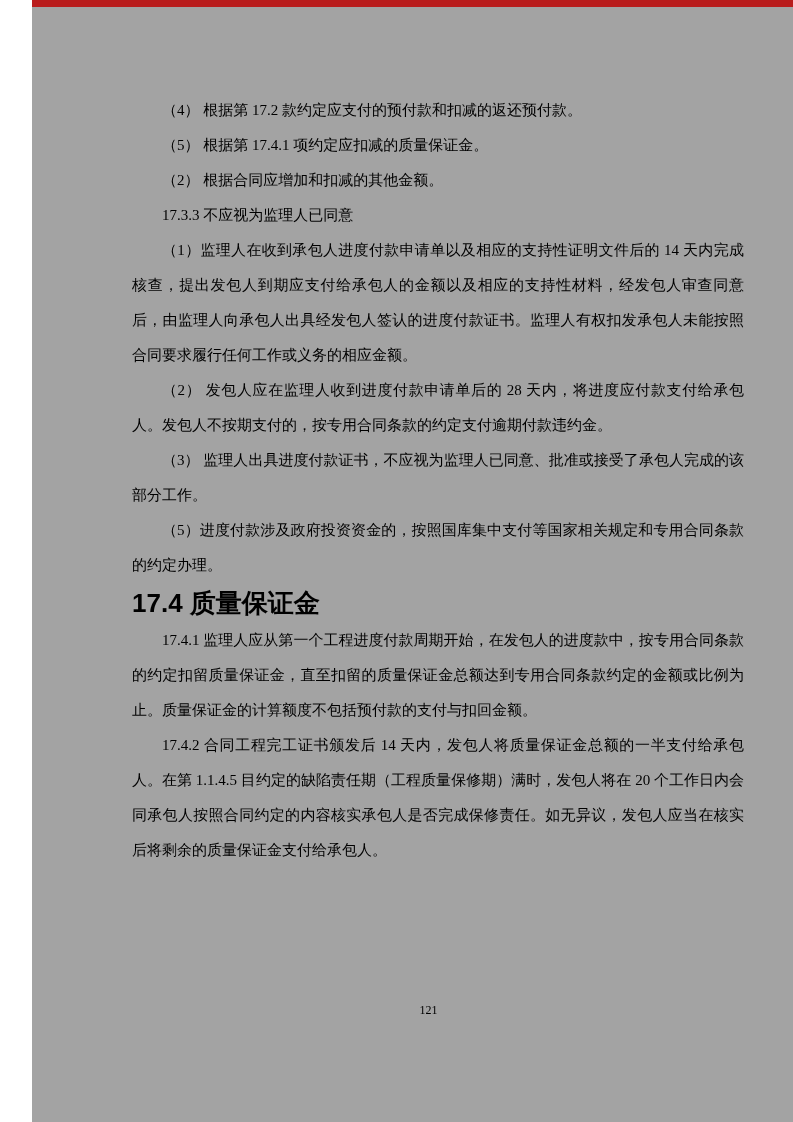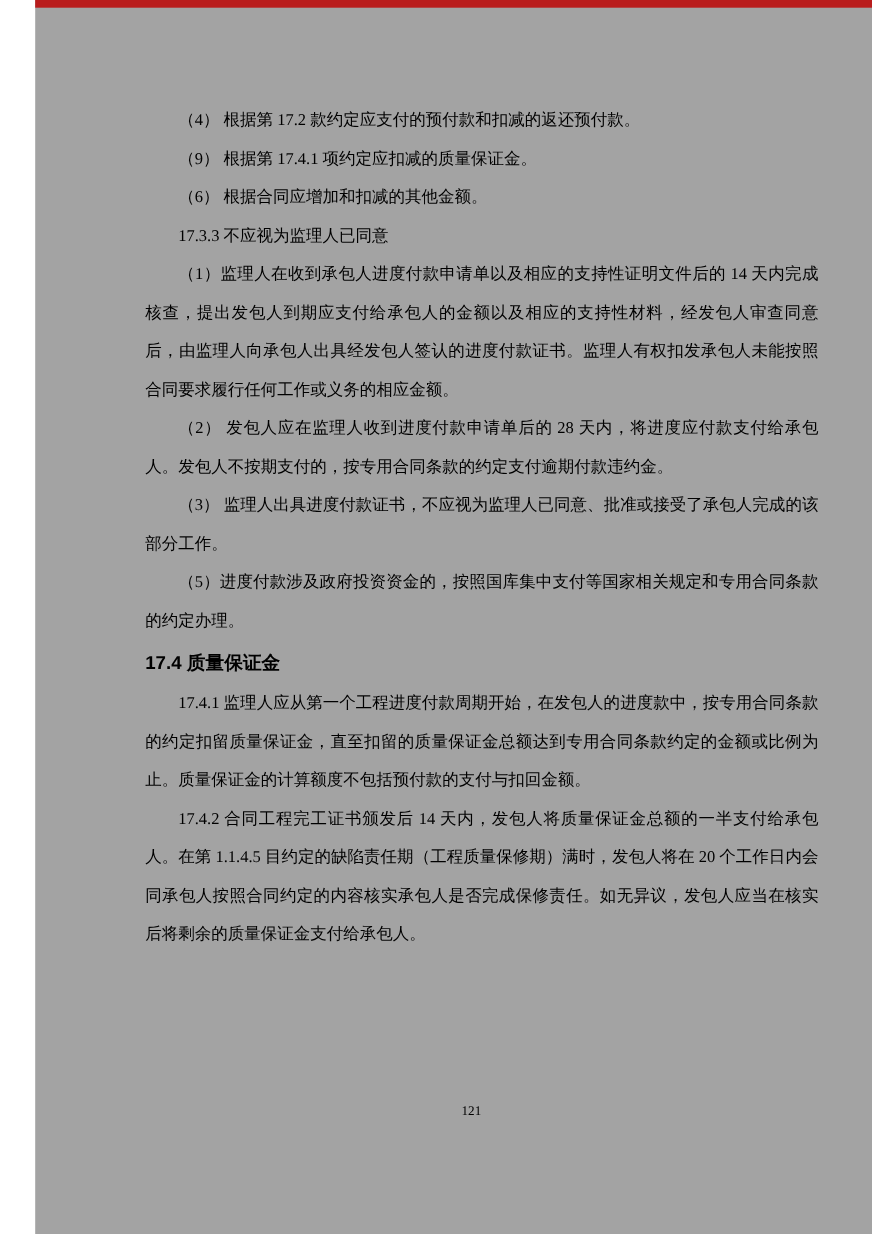--- a/index.html
+++ b/index.html
@@ -36,21 +36,21 @@
   .sub-heading {
     margin: 0;
     font-size: 15px;
     font-weight: normal;
     line-height: 35px;
     text-indent: 2em;
     text-align: left;
   }
   .main-heading {
     margin: 0;
-    font-size: 17px;
+    font-size: 26px;
     font-weight: 700;
     line-height: 40px;
     text-indent: 0;
     text-align: left;
     font-family: "Liberation Sans", "DejaVu Sans", sans-serif;
   }
   .page-number {
     position: absolute;
     left: 0;
     right: 0;
@@ -60,22 +60,22 @@
     font-weight: 400;
     line-height: 18px;
   }
 </style>
 </head>
 <body>
 
 <div class="page">
   <div class="content">
     <p class="para">（4） 根据第 17.2 款约定应支付的预付款和扣减的返还预付款。</p>
-    <p class="para">（9） 根据第 17.4.1 项约定应扣减的质量保证金。</p>
-    <p class="para">（6） 根据合同应增加和扣减的其他金额。</p>
+    <p class="para">（5） 根据第 17.4.1 项约定应扣减的质量保证金。</p>
+    <p class="para">（2） 根据合同应增加和扣减的其他金额。</p>
     <p class="sub-heading">17.3.3 不应视为监理人已同意</p>
     <p class="para">（1）监理人在收到承包人进度付款申请单以及相应的支持性证明文件后的 14 天内完成核查，提出发包人到期应支付给承包人的金额以及相应的支持性材料，经发包人审查同意后，由监理人向承包人出具经发包人签认的进度付款证书。监理人有权扣发承包人未能按照合同要求履行任何工作或义务的相应金额。</p>
     <p class="para">（2） 发包人应在监理人收到进度付款申请单后的 28 天内，将进度应付款支付给承包人。发包人不按期支付的，按专用合同条款的约定支付逾期付款违约金。</p>
     <p class="para">（3） 监理人出具进度付款证书，不应视为监理人已同意、批准或接受了承包人完成的该部分工作。</p>
     <p class="para">（5）进度付款涉及政府投资资金的，按照国库集中支付等国家相关规定和专用合同条款的约定办理。</p>
     <h2 class="main-heading">17.4 质量保证金</h2>
     <p class="para">17.4.1 监理人应从第一个工程进度付款周期开始，在发包人的进度款中，按专用合同条款的约定扣留质量保证金，直至扣留的质量保证金总额达到专用合同条款约定的金额或比例为止。质量保证金的计算额度不包括预付款的支付与扣回金额。</p>
     <p class="para">17.4.2 合同工程完工证书颁发后 14 天内，发包人将质量保证金总额的一半支付给承包人。在第 1.1.4.5 目约定的缺陷责任期（工程质量保修期）满时，发包人将在 20 个工作日内会同承包人按照合同约定的内容核实承包人是否完成保修责任。如无异议，发包人应当在核实后将剩余的质量保证金支付给承包人。</p>
   </div>
   <div class="page-number">121</div>

